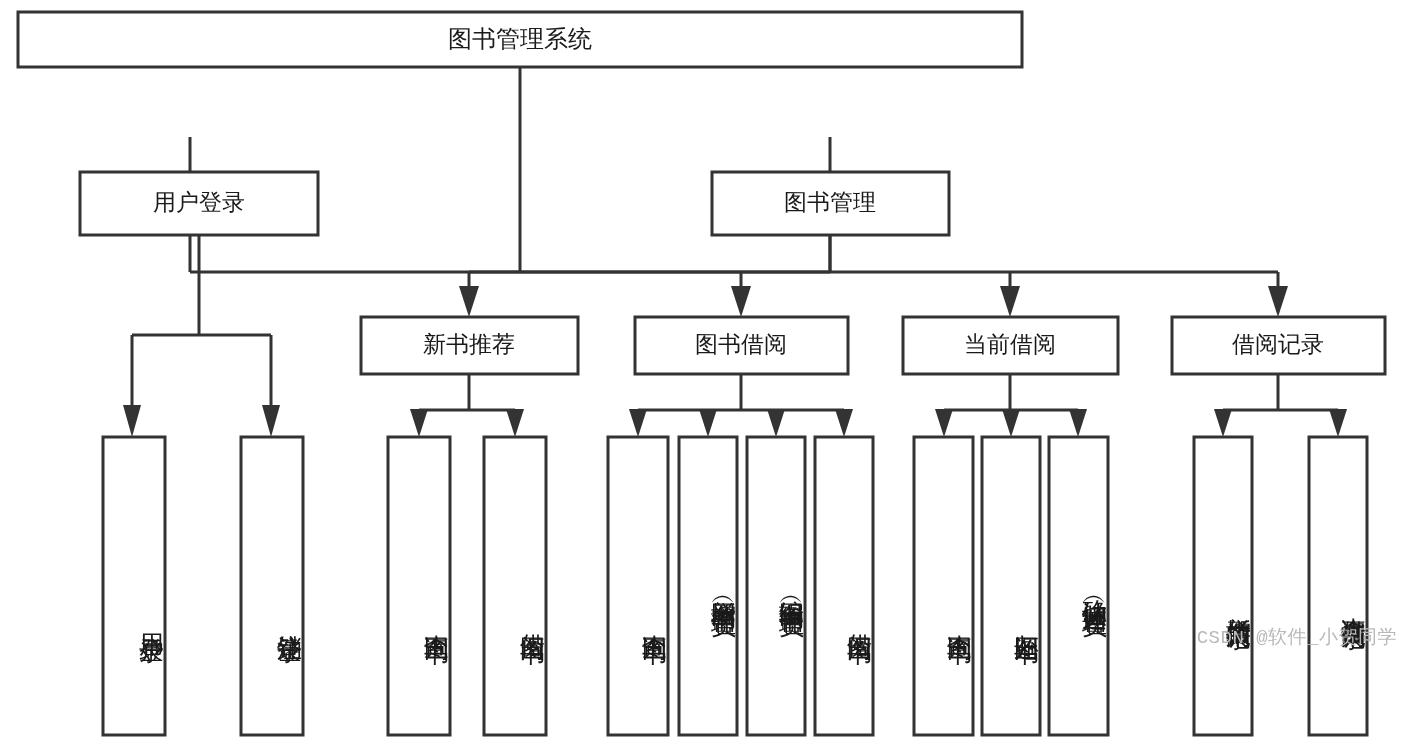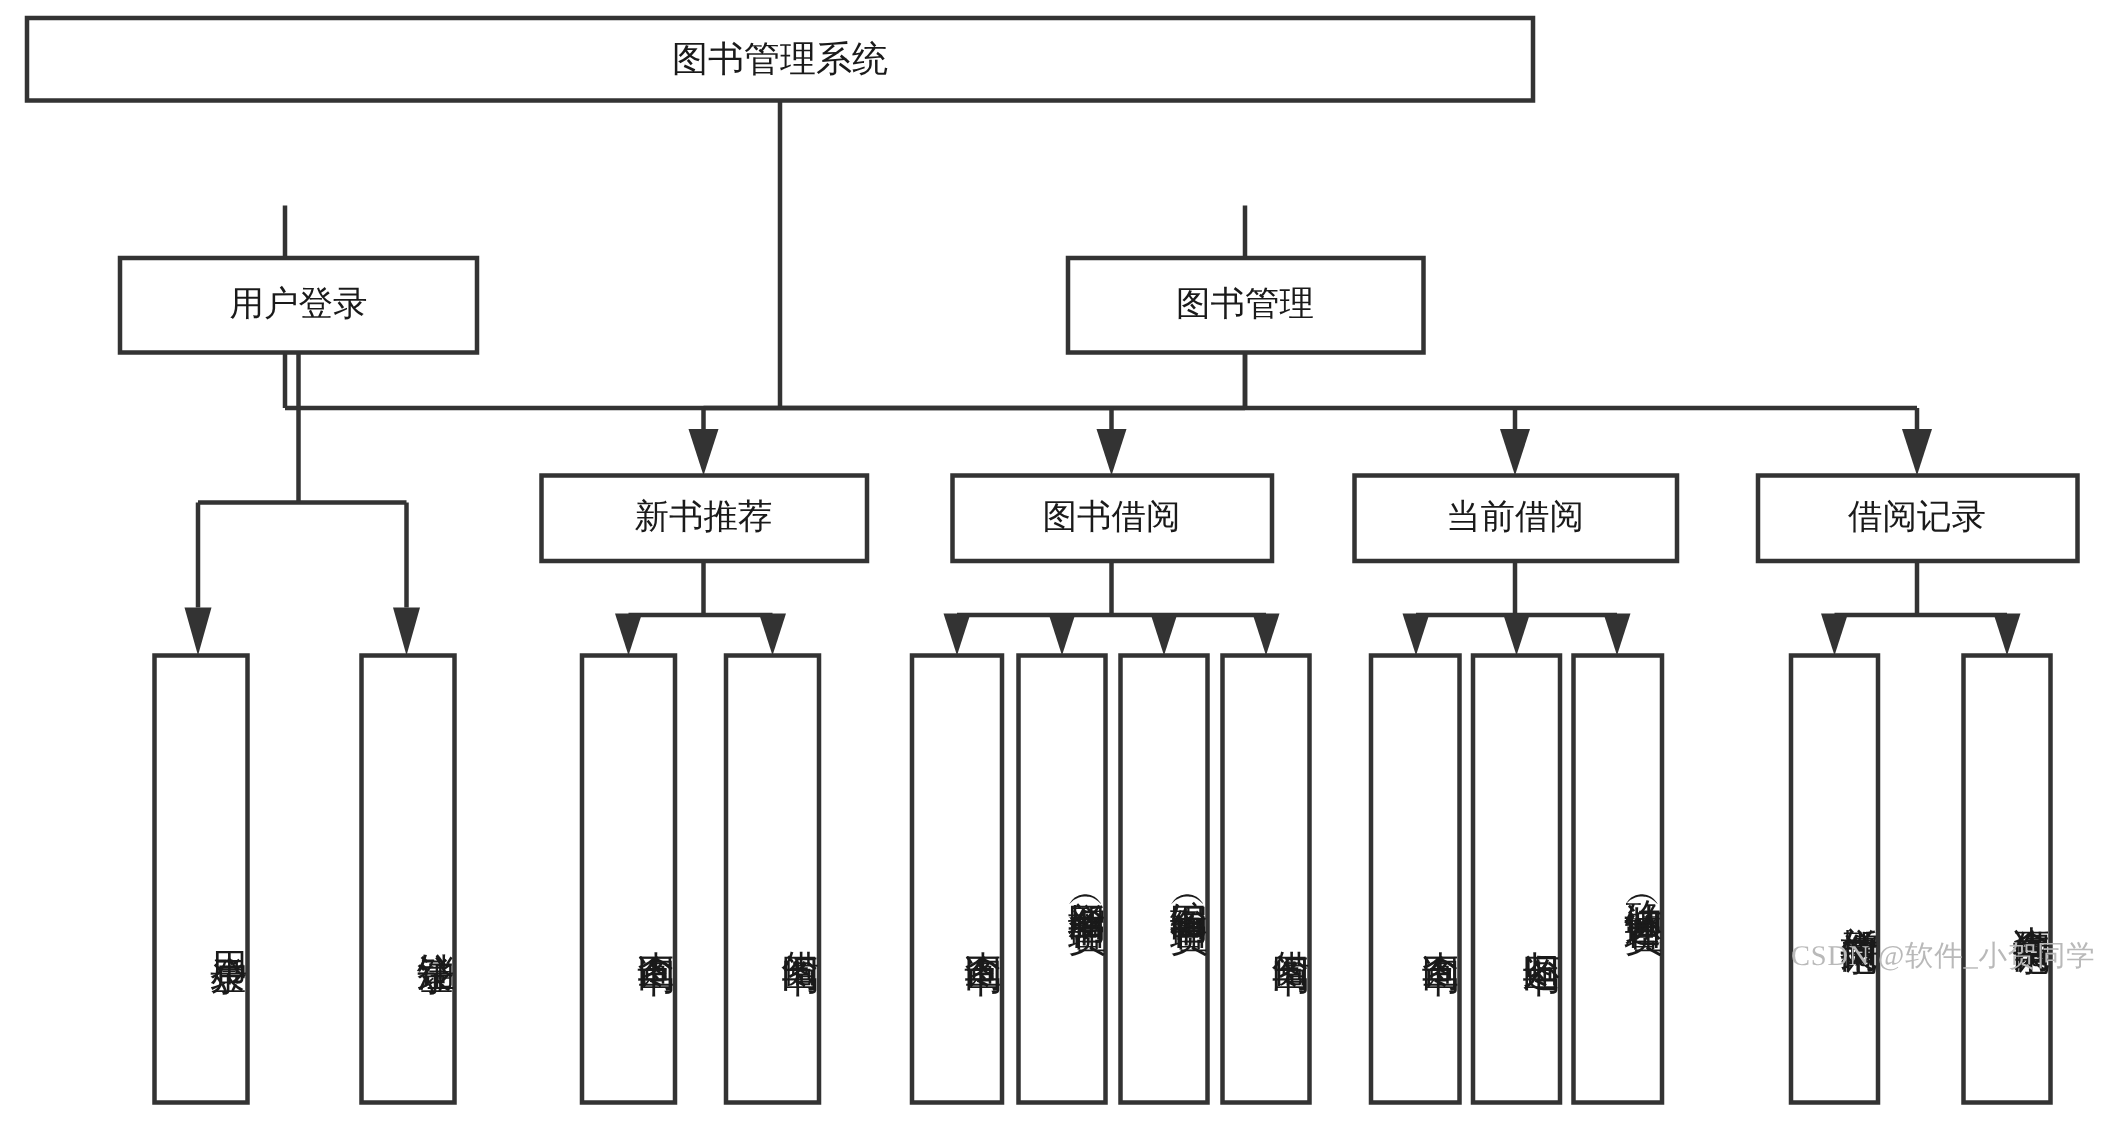--- a/index.html
+++ b/index.html
@@ -64,21 +64,21 @@
     align-items: flex-start;
     justify-content: center;
     white-space: nowrap;
     letter-spacing: 2px;
     pointer-events: none;
   }
   .watermark {
     position: absolute;
     right: 8px;
     bottom: 4px;
-    font-family: Liberation Serif, serif;
+    font-family: Liberation Mono, monospace;
     font-size: 19px;
     color: #b9b9b9;
     white-space: nowrap;
     letter-spacing: 0.5px;
   }
 </style>
 </head>
 <body>
 
 <div id="diagram-root">

